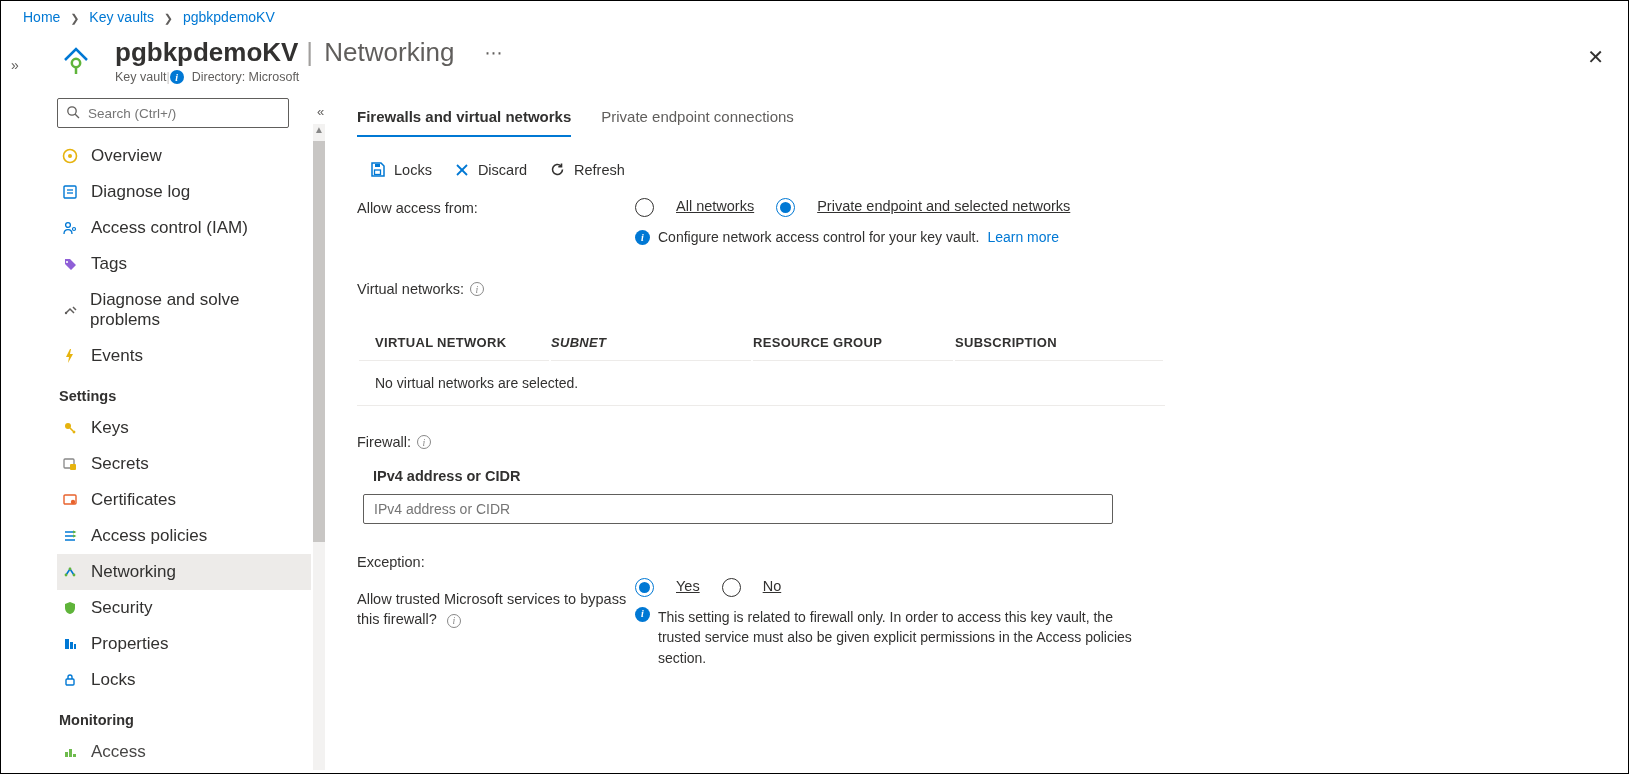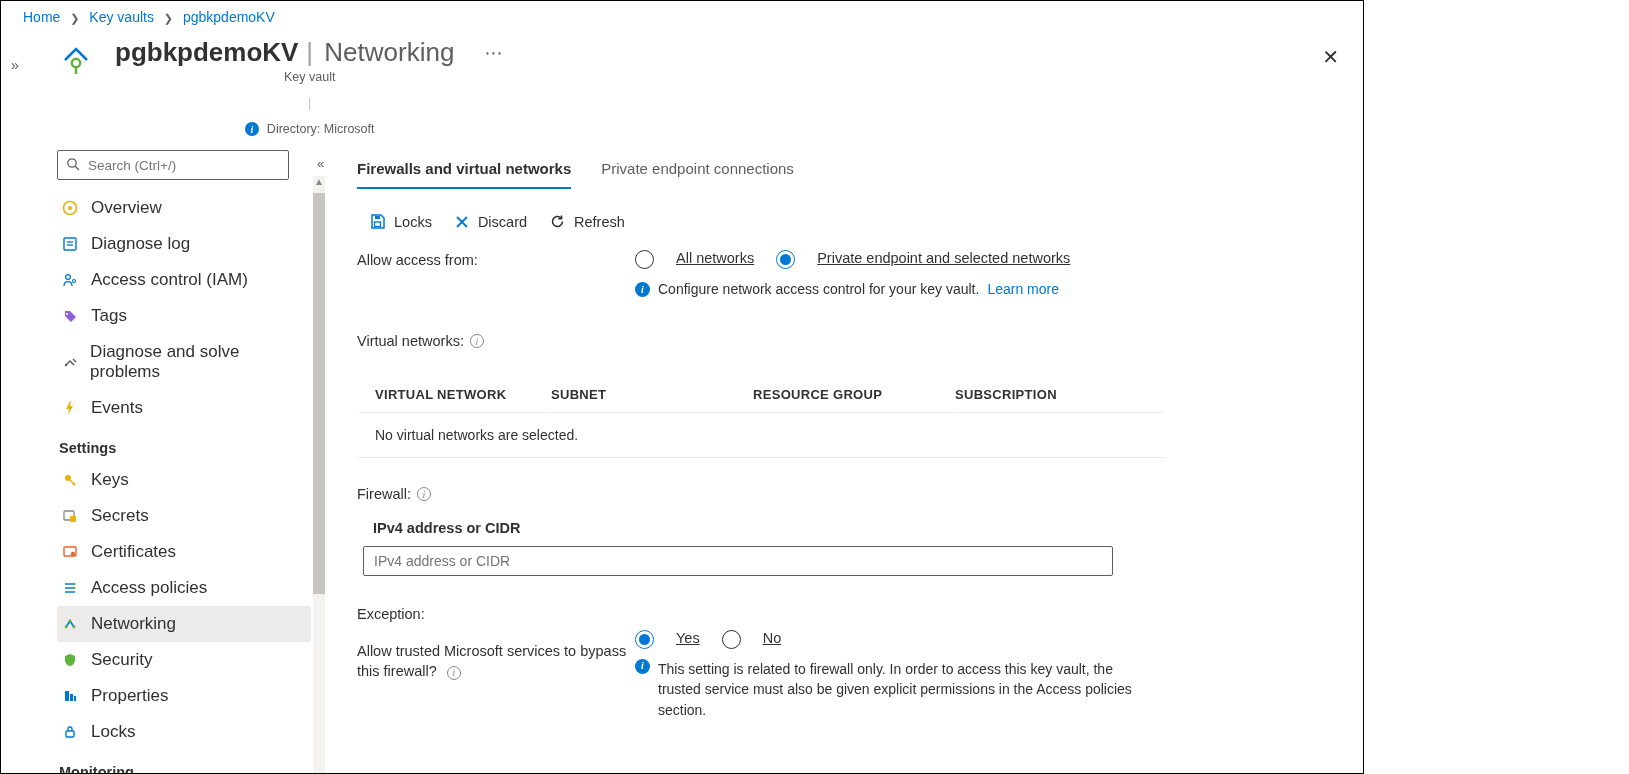--- a/index.html
+++ b/index.html
@@ -5,21 +5,21 @@
   * { box-sizing: border-box; margin: 0; padding: 0; }
   body {
     font-family: "Segoe UI", Arial, sans-serif;
     font-size: 14px;
     color: #323130;
     background: #fff;
     width: 1629px;
   }
   .frame {
     border: 1.5px solid #000;
-    width: 1364px;
+    width: 1629px;
     height: 774px;
     position: relative;
     overflow: hidden;
   }
   .expand-handle {
     position: absolute;
     left: 10px;
     top: 56px;
     color: #605e5c;
     font-size: 14px;
@@ -45,21 +45,21 @@
     position: absolute;
     left: 56px;
     top: 12px;
   }
   .title-area { margin-left: 58px; }
   .title-line { display:flex; align-items:center; gap: 18px;}
   .title-main { font-size: 26px; font-weight: 600; color: #323130; }
   .title-sep { font-size: 26px; color: #a19f9d; font-weight: 300; margin: 0 4px;}
   .title-sub { font-size: 26px; font-weight: 400; color: #605e5c; }
   .more-icon { color: #605e5c; font-size: 18px; margin-left: 12px; letter-spacing: 2px; cursor:pointer; }
-  .subtitle-line { font-size: 12.5px; color: #605e5c; margin-top: 2px; display:flex; align-items:center; gap: 12px; flex-direction: column;}
+  .subtitle-line { font-size: 12.5px; color: #605e5c; margin-top: 2px; display:flex; align-items:center; gap: 0;}
   .sub-divider { color: #c8c6c4; }
   .info-badge {
     display:inline-flex; align-items:center; justify-content:center;
     width:14px; height:14px; border-radius:50%; background:#0078d4; color:#fff;
     font-size:10px; font-weight:700; font-style: italic; font-family: Georgia, serif;
     margin-right: 4px;
   }
   .close-x {
     position:absolute; right: 24px; top: 16px;
     font-size: 20px; color:#323130; cursor:pointer; font-weight: 300;
@@ -166,21 +166,21 @@
   .link-btn { color:#0078d4; cursor:pointer; font-size:14.5px;}
   .vnet-links { display:flex; gap: 42px; }
 
   .vnet-table { width: 808px; margin-top: 26px; border-bottom:1px solid #edebe9;}
   .vnet-table th {
     text-align:left; font-size:13px; font-weight:600; color:#323130;
     padding: 10px 0; letter-spacing:.3px;
     border-bottom:1px solid #edebe9;
   }
   .vnet-table td { padding: 12px 0; color:#323130; font-size:14px;}
-  .col1{width:190px;} .col2{width:200px;} .col3{width:200px;}
+  .col1{width:190px;} .col2{width:200px;font-style:italic;} .col3{width:200px;}
 
   .section-label { font-size:14.5px; color:#323130; margin: 28px 0 18px 0; display:flex; align-items:center;}
   .subfield-label { font-weight:600; font-size:14.5px; margin: 0 0 10px 16px;}
   .cidr-input {
     width: 750px; height:30px; border:1px solid #605e5c; border-radius:2px;
     padding: 0 10px; font-size:14px; color:#605e5c; margin-left:6px; outline:none;
   }
   .firewall-note { font-size:14px; color:#323130; max-width: 500px; line-height:1.45; display:flex; gap:8px; align-items:flex-start; margin-top:10px;}
   .radio-row.compact { margin-bottom: 0;}
 </style>
@@ -382,21 +382,21 @@
         <li class="nav-section">Monitoring</li>
 
         <li class="nav-item" style="opacity:.9">
           <span class="nav-icon">
             <svg width="16" height="16" viewBox="0 0 16 16">
                 <rect x="3" y="8" width="3" height="5" fill="#5fb43a"></rect>
                 <rect x="7" y="5" width="3" height="8" fill="#5fb43a"></rect>
                 <rect x="11" y="10" width="3" height="3" fill="#5fb43a"></rect>
               </svg>
           </span>
-          <span>Allow</span>
+          <span>Access</span>
         </li>
       </ul>
 
       <div class="scroll-track">
         <div class="scroll-arrow">▲</div>
         <div class="scroll-thumb"></div>
       </div>
     </div>
 
     <div class="main">

